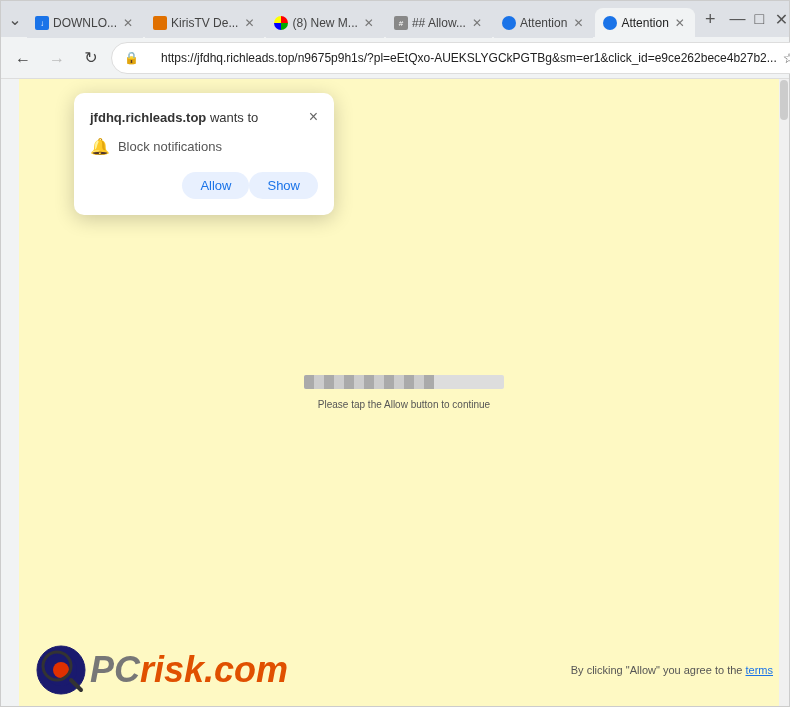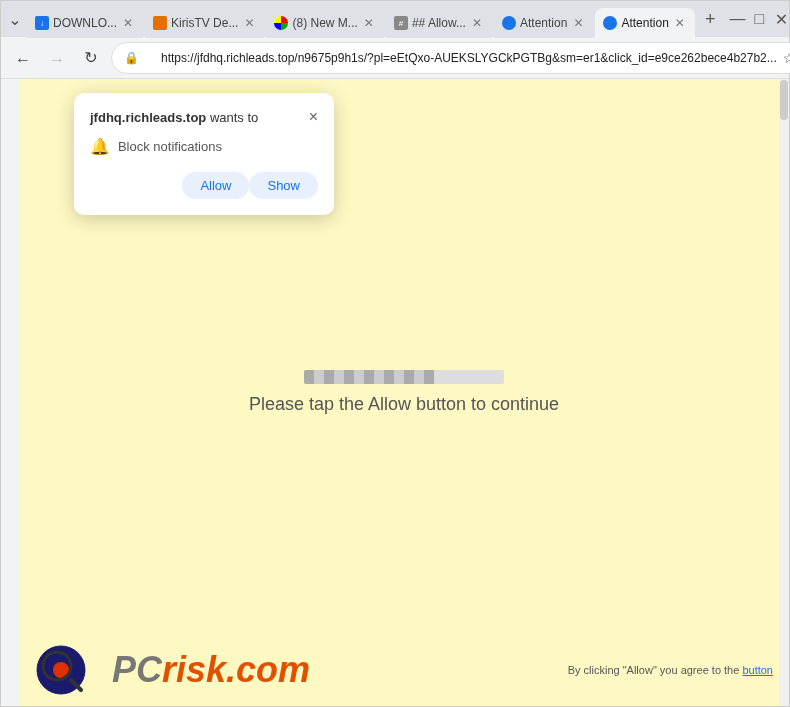--- a/index.html
+++ b/index.html
@@ -249,41 +249,41 @@
     .progress-bar-fill {
       height: 100%;
       width: 65%;
       background: repeating-linear-gradient(
         90deg,
         #aaa 0px, #aaa 10px,
         #ccc 10px, #ccc 20px
       );
     }
     .page-instruction {
-      font-size: 18px;
+      font-size: 10px;
       color: #555;
       text-align: center;
     }
 
     
     .page-footer {
       position: absolute;
       bottom: 0;
       left: 0;
       right: 0;
       padding: 10px 16px;
       display: flex;
       align-items: center;
       justify-content: space-between;
     }
 
     .pcrisk-logo {
       display: flex;
       align-items: center;
-      gap: 25px;
+      gap: 3px;
     }
     .logo-icon {
       width: 52px;
       height: 52px;
     }
     .logo-text {
       font-size: 36px;
       font-weight: bold;
       font-style: italic;
       font-family: Arial, sans-serif;
@@ -429,21 +429,21 @@
           <circle cx="22" cy="22" r="14" fill="none" stroke="#333" stroke-width="3"></circle>
         </svg>
 
         <div class="logo-text">
           <span class="logo-pc">PC</span><span class="logo-risk">risk</span><span class="logo-dot">.</span><span class="logo-com">com</span>
         </div>
       </div>
 
       <div class="footer-notice">
         <span>By clicking "Allow" you agree to the</span>
-        <a href="#">button</a>
+        <a href="#">terms</a>
       </div>
     </div>
 
     <div class="scrollbar">
       <div class="scrollbar-thumb"></div>
     </div>
   </div>
 
 </div>
 

